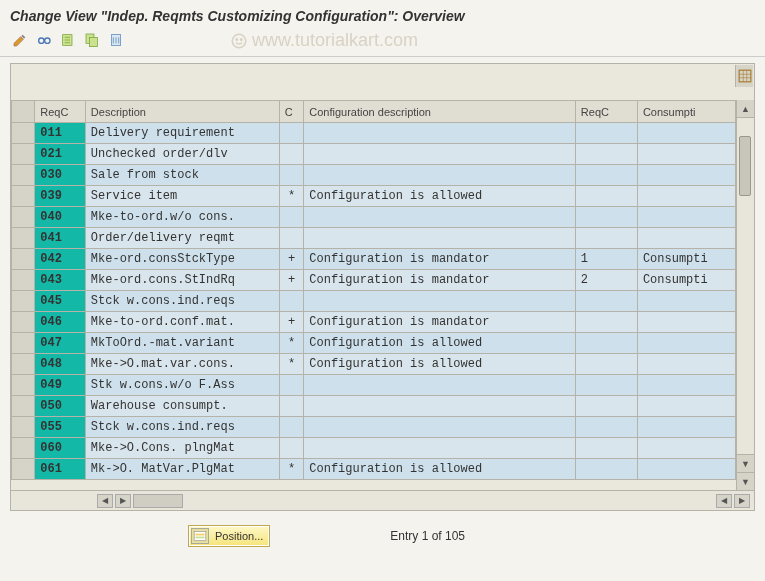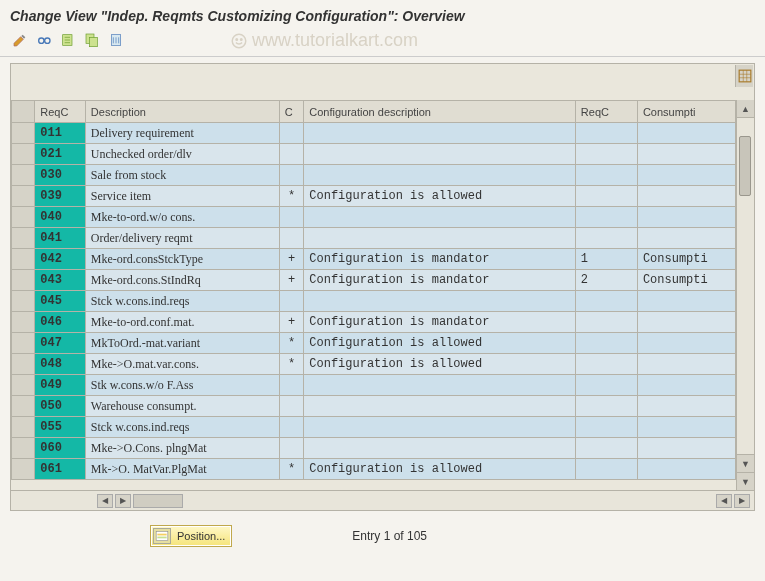--- a/index.html
+++ b/index.html
@@ -95,21 +95,21 @@
     background: #d6d3c8;
     width: 18px;
   }
   td.reqc {
     background: #14b8a6;
     width: 38px;
     font-family: 'Courier New', monospace;
     font-size: 12px;
     font-weight: bold;
   }
-  td.desc { width: 150px; font-family: Liberation Serif, serif; font-size: 12px; background:#cde0eb;}
+  td.desc { width: 150px; font-family: Liberation Mono, monospace; font-size: 12px; background:#cde0eb;}
   td.cind { width: 18px; text-align: center; font-family: 'Courier New', monospace; font-size: 12px;}
   td.cdesc { width: 210px; font-family: 'Courier New', monospace; font-size: 12px;}
   td.ccon { width: 48px; font-family: 'Courier New', monospace; font-size: 12px;}
   td.consump { width: 75px; font-family: 'Courier New', monospace; font-size: 12px;}
   .vscroll {
     width: 18px;
     background: #e8e5da;
     border-left: 1px solid #b5b2a7;
     position: relative;
   }
@@ -160,20 +160,21 @@
   .position-btn {
     display: flex;
     align-items: center;
     background: linear-gradient(#fff8c8, #f5e47a);
     border: 1px solid #c0a84c;
     padding: 2px 6px 2px 2px;
     height: 22px;
     cursor: pointer;
     gap: 6px;
     box-shadow: inset 0 0 0 1px #fff;
+    margin-left: 38px;
   }
   .position-btn .pic{
     width:18px;height:16px;background:#e6dfa0;border:1px solid #aa9;display:flex;align-items:center;justify-content:center;
   }
   .entry-txt { font-size: 12px; color: #333; }
   tbody tr:nth-child(even) td.desc,
   tbody tr:nth-child(even) td.cind,
   tbody tr:nth-child(even) td.cdesc,
   tbody tr:nth-child(even) td.ccon,
   tbody tr:nth-child(even) td.consump { background:#d9e5ec; }

